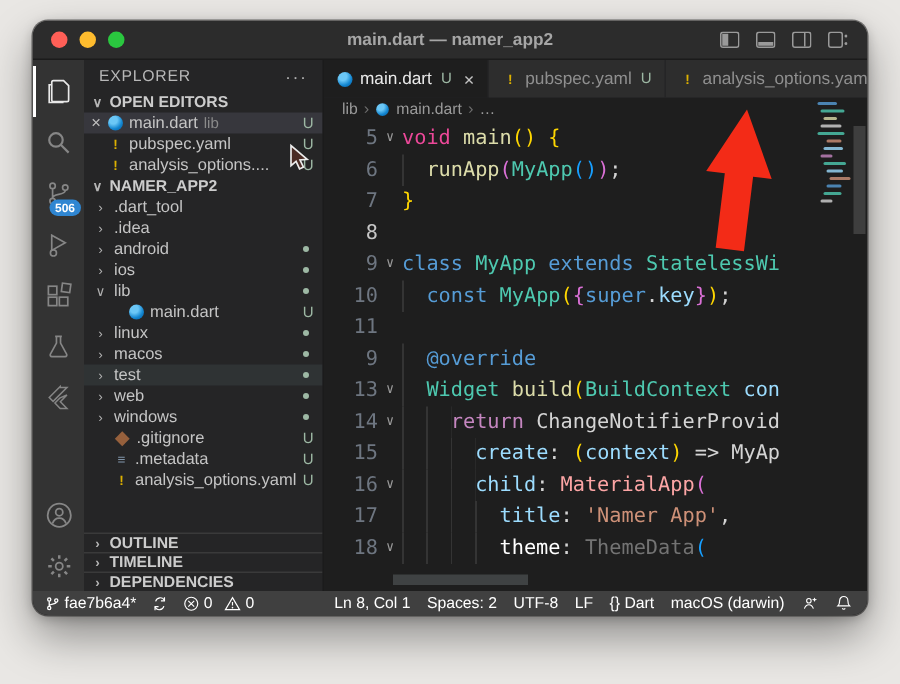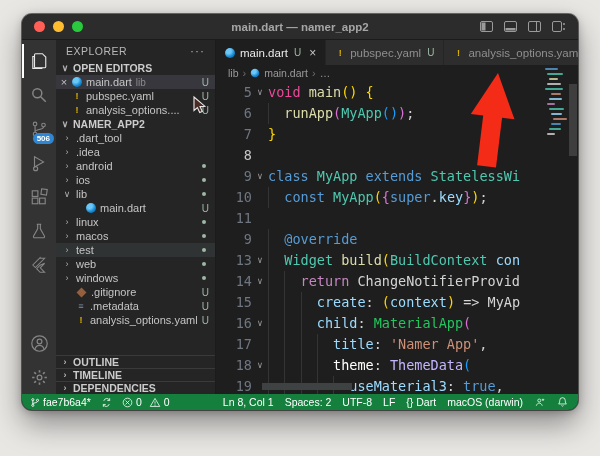--- a/index.html
+++ b/index.html
@@ -356,24 +356,23 @@
             <div class="cl"><span class="ln">6</span><span class="fold"></span><span class="ct"><span class="g" style="width:16.3px"></span><span style="color:#d4d4d4">  </span><span style="color:#dcdcaa">runApp</span><span style="color:#da70d6">(</span><span style="color:#4ec9b0">MyApp</span><span style="color:#179fff">()</span><span style="color:#da70d6">)</span><span style="color:#d4d4d4">;</span></span></div>
             <div class="cl"><span class="ln">7</span><span class="fold"></span><span class="ct"><span style="color:#ffd700">}</span></span></div>
             <div class="cl"><span class="ln cur">8</span><span class="fold"></span><span class="ct"></span></div>
             <div class="cl"><span class="ln">9</span><span class="fold">∨</span><span class="ct"><span style="color:#569cd6">class</span><span style="color:#d4d4d4"> </span><span style="color:#4ec9b0">MyApp</span><span style="color:#d4d4d4"> </span><span style="color:#569cd6">extends</span><span style="color:#d4d4d4"> </span><span style="color:#4ec9b0">StatelessWi</span></span></div>
             <div class="cl"><span class="ln">10</span><span class="fold"></span><span class="ct"><span class="g" style="width:16.3px"></span><span style="color:#d4d4d4">  </span><span style="color:#569cd6">const</span><span style="color:#d4d4d4"> </span><span style="color:#4ec9b0">MyApp</span><span style="color:#ffd700">(</span><span style="color:#da70d6">{</span><span style="color:#569cd6">super</span><span style="color:#d4d4d4">.</span><span style="color:#9cdcfe">key</span><span style="color:#da70d6">}</span><span style="color:#ffd700">)</span><span style="color:#d4d4d4">;</span></span></div>
             <div class="cl"><span class="ln">11</span><span class="fold"></span><span class="ct"></span></div>
             <div class="cl"><span class="ln">9</span><span class="fold"></span><span class="ct"><span class="g" style="width:16.3px"></span><span style="color:#d4d4d4">  </span><span style="color:#569cd6">@override</span></span></div>
             <div class="cl"><span class="ln">13</span><span class="fold">∨</span><span class="ct"><span class="g" style="width:16.3px"></span><span style="color:#d4d4d4">  </span><span style="color:#4ec9b0">Widget</span><span style="color:#d4d4d4"> </span><span style="color:#dcdcaa">build</span><span style="color:#ffd700">(</span><span style="color:#4ec9b0">BuildContext</span><span style="color:#d4d4d4"> </span><span style="color:#9cdcfe">con</span></span></div>
             <div class="cl"><span class="ln">14</span><span class="fold">∨</span><span class="ct"><span class="g" style="width:32.5px"></span><span style="color:#d4d4d4">    </span><span style="color:#c586c0">return</span><span style="color:#d4d4d4"> </span><span style="color:#d4d4d4">ChangeNotifierProvid</span></span></div>
             <div class="cl"><span class="ln">15</span><span class="fold"></span><span class="ct"><span class="g" style="width:48.8px"></span><span style="color:#d4d4d4">      </span><span style="color:#9cdcfe">create</span><span style="color:#d4d4d4">: </span><span style="color:#ffd700">(</span><span style="color:#9cdcfe">context</span><span style="color:#ffd700">)</span><span style="color:#d4d4d4"> =&gt; </span><span style="color:#d4d4d4">MyAp</span></span></div>
-            <div class="cl"><span class="ln">16</span><span class="fold">∨</span><span class="ct"><span class="g" style="width:48.8px"></span><span style="color:#d4d4d4">      </span><span style="color:#9cdcfe">child</span><span style="color:#d4d4d4">: </span><span style="color:#22c55e">MaterialApp</span><span style="color:#da70d6">(</span></span></div>
+            <div class="cl"><span class="ln">16</span><span class="fold">∨</span><span class="ct"><span class="g" style="width:48.8px"></span><span style="color:#d4d4d4">      </span><span style="color:#9cdcfe">child</span><span style="color:#d4d4d4">: </span><span style="color:#fca5a5">MaterialApp</span><span style="color:#da70d6">(</span></span></div>
             <div class="cl"><span class="ln">17</span><span class="fold"></span><span class="ct"><span class="g" style="width:65.0px"></span><span style="color:#d4d4d4">        </span><span style="color:#9cdcfe">title</span><span style="color:#d4d4d4">: </span><span style="color:#ce9178">'Namer App'</span><span style="color:#d4d4d4">,</span></span></div>
-            <div class="cl"><span class="ln">18</span><span class="fold">∨</span><span class="ct"><span class="g" style="width:65.0px"></span><span style="color:#d4d4d4">        </span><span style="color:#ffffff">theme</span><span style="color:#d4d4d4">: </span><span style="color:#c4b5fd">ThemeData</span><span style="color:#179fff">(</span></span></div>
-            <div class="cl"><span class="ln">19</span><span class="fold"></span><span class="ct"><span class="g" style="width:81.3px"></span><span style="color:#d4d4d4">          </span><span style="color:#9cdcfe">useMaterial3</span><span style="color:#d4d4d4">: </span><span style="color:#569cd6">true</span><span style="color:#d4d4d4">,</span></span></div>
+            <div class="cl"><span class="ln">18</span><span class="fold">∨</span><span class="ct"><span class="g" style="width:65.0px"></span><span style="color:#d4d4d4">        </span><span style="color:#ffffff">theme</span><span style="color:#d4d4d4">: </span><span style="color:#737373">ThemeData</span><span style="color:#179fff">(</span></span></div>
           </div>
 
         <div class="minimap">
             <div class="mm-bar" style="background:#569cd6;width:13px;margin-left:0px"></div>
             <div class="mm-bar" style="background:#4ec9b0;width:16px;margin-left:2px"></div>
             <div class="mm-bar" style="background:#dcdcaa;width:9px;margin-left:4px"></div>
             <div class="mm-bar" style="background:#d4d4d4;width:14px;margin-left:2px"></div>
             <div class="mm-bar" style="background:#4ec9b0;width:18px;margin-left:0px"></div>
             <div class="mm-bar" style="background:#ce9178;width:10px;margin-left:6px"></div>
             <div class="mm-bar" style="background:#9cdcfe;width:13px;margin-left:4px"></div>
@@ -383,21 +382,21 @@
             <div class="mm-bar" style="background:#ce9178;width:14px;margin-left:8px"></div>
             <div class="mm-bar" style="background:#569cd6;width:10px;margin-left:6px"></div>
             <div class="mm-bar" style="background:#4ec9b0;width:12px;margin-left:4px"></div>
             <div class="mm-bar" style="background:#d4d4d4;width:8px;margin-left:2px"></div>
           </div>
         <div class="vthumb"></div>
         <div class="hthumb"></div>
       </div>
     </div>
 
-    <div class="statusbar" style="background: #15803d;">
+    <div class="statusbar" style="background: #404040;">
       <span class="sb-item">
         <svg width="10" height="11" viewBox="0 0 16 16">
             <circle cx="4.5" cy="3.5" r="1.7" fill="none" stroke="#fff" stroke-width="1.4"></circle>
             <circle cx="4.5" cy="12.5" r="1.7" fill="none" stroke="#fff" stroke-width="1.4"></circle>
             <circle cx="12" cy="4.5" r="1.7" fill="none" stroke="#fff" stroke-width="1.4"></circle>
             <path d="M4.5 5.2v5.6M12 6.2c0 3-7.5 1.6-7.5 4.4" fill="none" stroke="#fff" stroke-width="1.4"></path>
           </svg>
         <span>fae7b6a4*</span>
       </span>
       <span class="sb-item">

